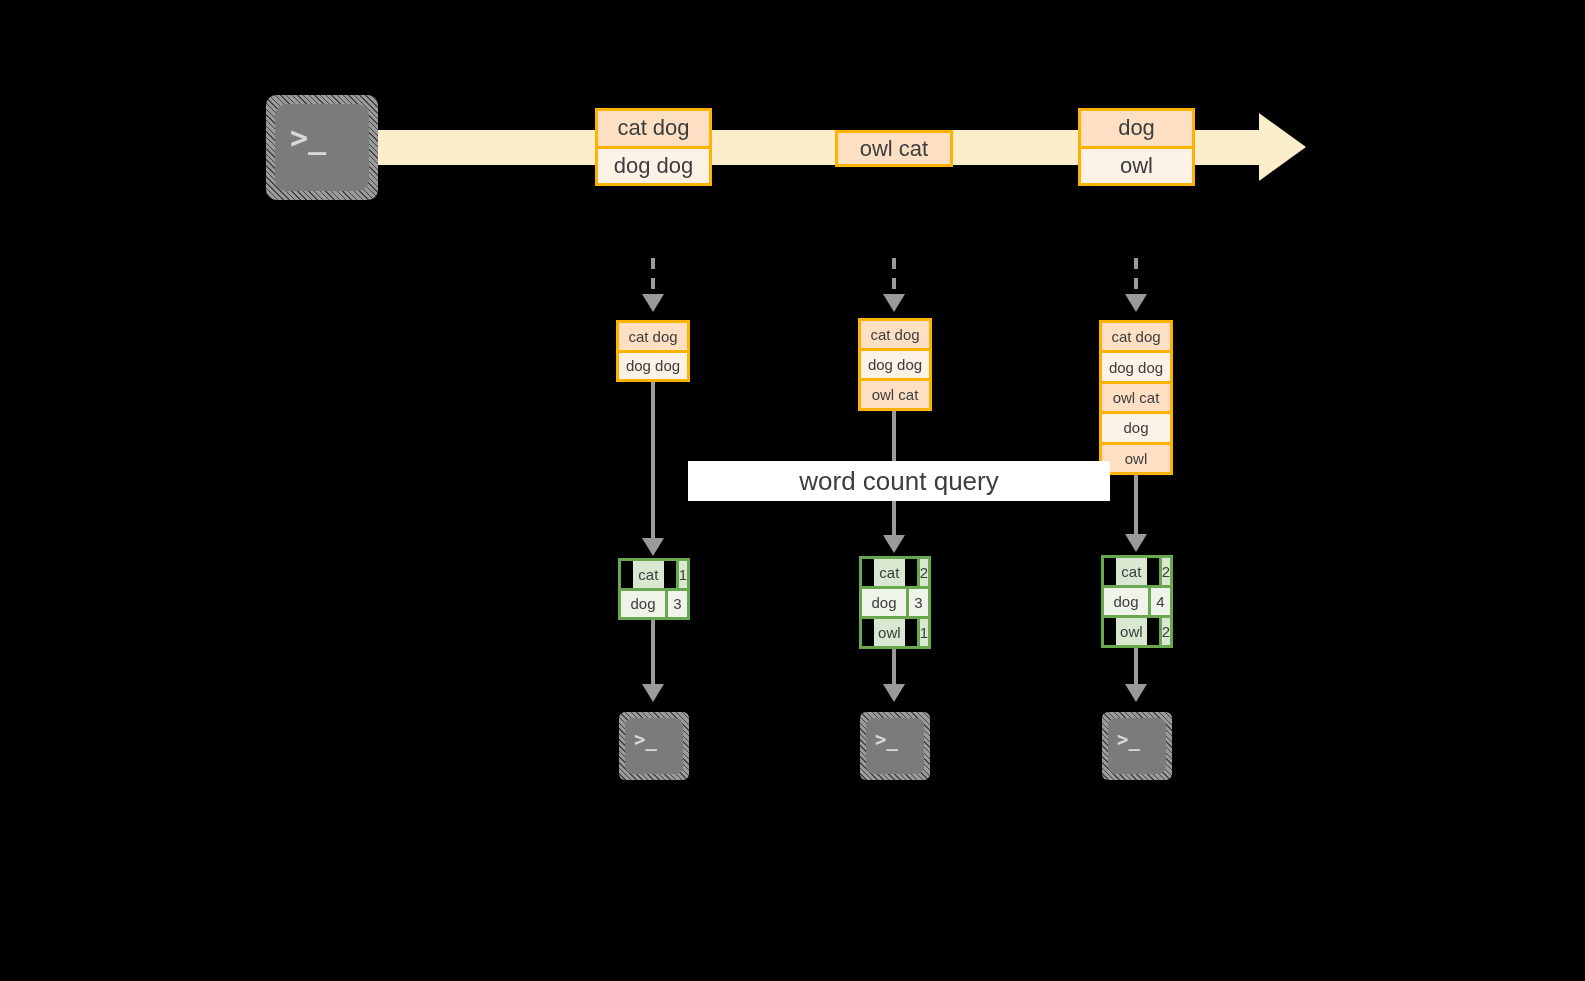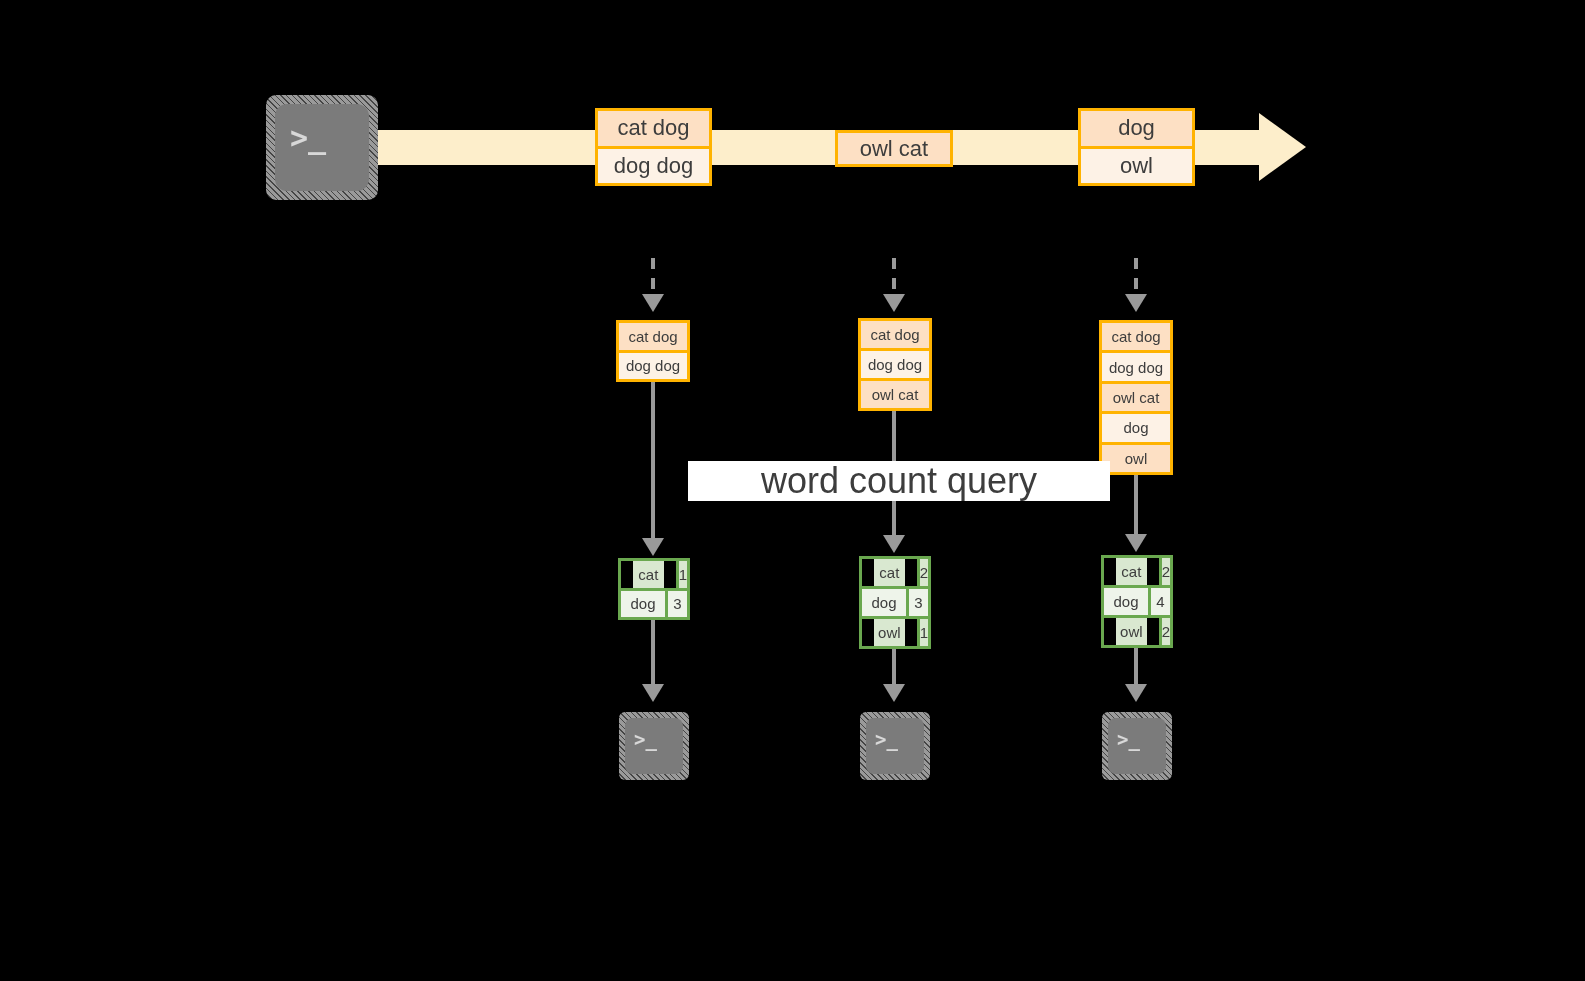--- a/index.html
+++ b/index.html
@@ -266,17 +266,17 @@
   </div>
 
   <div class="vline" style="left:1134px; top:648px; height:40px;"></div>
   <div class="vhead" style="left:1125px; top:684px;"></div>
 
   <div class="term-outer" style="left:1102px; top:712px; width:70px; height:68px; border-radius:6px;">
     <div class="term-inner" style="left:6px; top:6px; width:58px; height:56px; border-radius:8px;"></div>
     <div class="term-glyph" style="left:15px; top:18px; font-size:19px;">&gt;_</div>
   </div>
 
-  <div class="query-band" style="left:688px; top:461px; width:422px; height:40px; font-size:36px;">
+  <div class="query-band" style="left:688px; top:461px; width:422px; height:40px; font-size:26px;">
     <span>word count query</span>
   </div>
 
 </div>
 
 </body></html>

